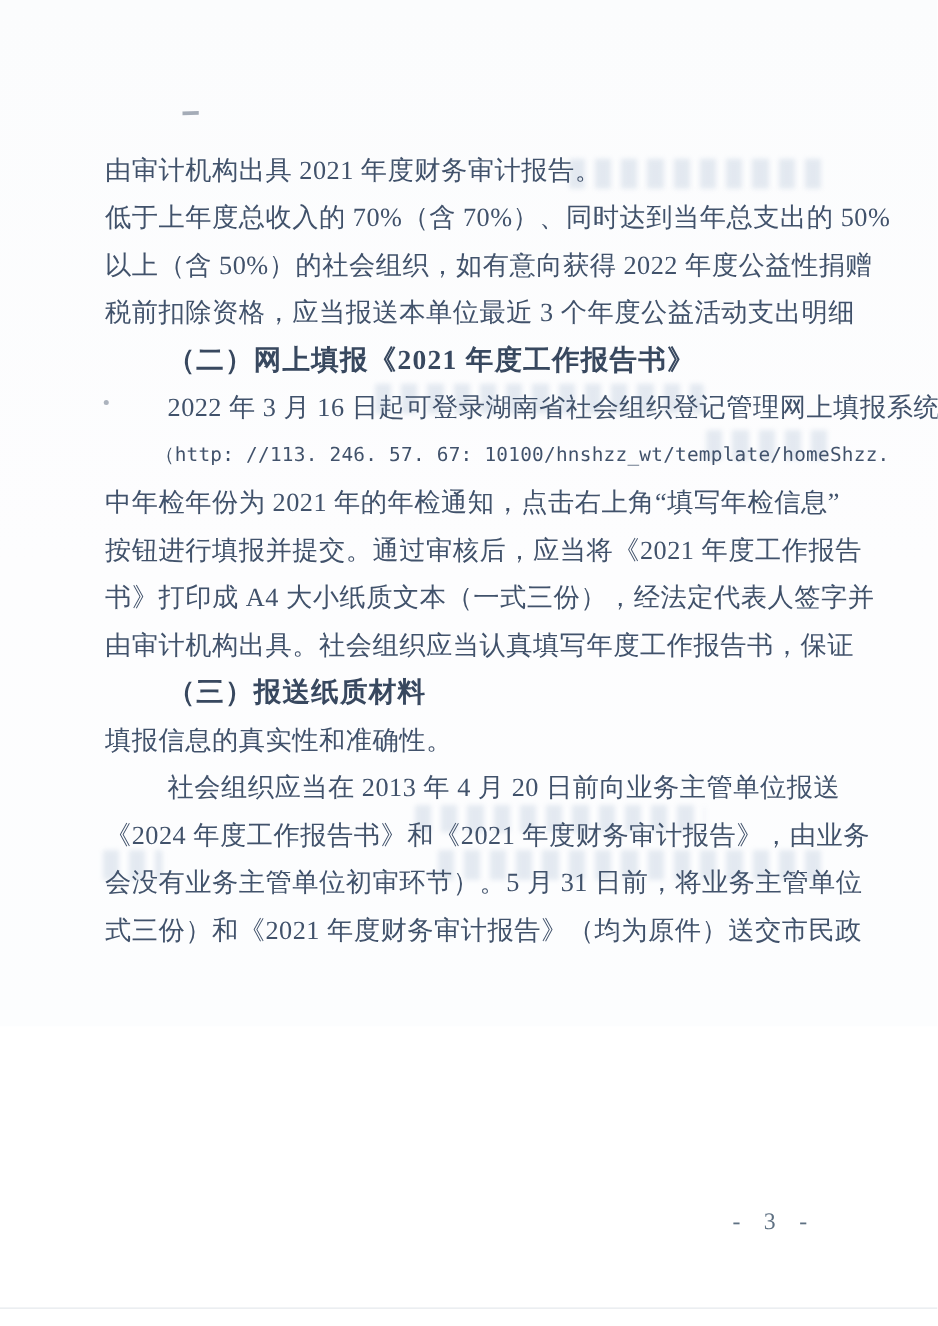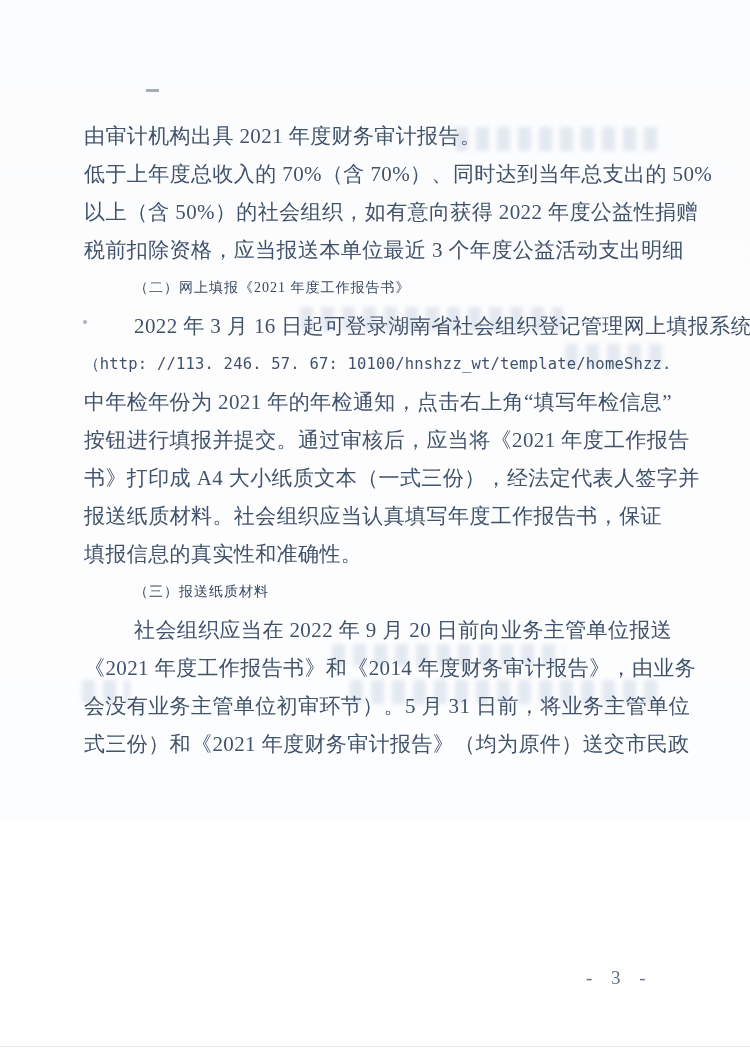--- a/index.html
+++ b/index.html
@@ -33,29 +33,30 @@
     white-space:nowrap;
     overflow:visible;
   }
   .line.left{
     text-align:left;
     text-align-last:left;
     white-space:normal;
   }
   .line.indent{ text-indent:50px; }
   .line.heading{
-    font-weight:normal;
-    font-size:14px;
+    font-weight:bold;
+    font-size:22px;
     color:var(--heading);
     letter-spacing:1px;
   }
   .line.url{
     font-family:"DejaVu Sans Mono","Liberation Mono",monospace;
     font-size:15.5px;
     letter-spacing:0.2px;
+    margin-left:40px;
   }
   .page-number{
     position:absolute;
     left:586px;top:967px;
     font-size:19px;
     letter-spacing:7px;
     color:var(--pagenum);
   }
   
   .bleed{
@@ -106,24 +107,24 @@
     <div class="line left">由审计机构出具 2021 年度财务审计报告。</div>
     <div class="line">低于上年度总收入的 70%（含 70%）、同时达到当年总支出的 50%</div>
     <div class="line">以上（含 50%）的社会组织，如有意向获得 2022 年度公益性捐赠</div>
     <div class="line">税前扣除资格，应当报送本单位最近 3 个年度公益活动支出明细</div>
     <div class="line left indent heading">（二）网上填报《2021 年度工作报告书》</div>
     <div class="line indent">2022 年 3 月 16 日起可登录湖南省社会组织登记管理网上填报系统</div>
     <div class="line url">（http: //113. 246. 57. 67: 10100/hnshzz_wt/template/homeShzz.</div>
     <div class="line">中年检年份为 2021 年的年检通知，点击右上角“填写年检信息”</div>
     <div class="line">按钮进行填报并提交。通过审核后，应当将《2021 年度工作报告</div>
     <div class="line">书》打印成 A4 大小纸质文本（一式三份），经法定代表人签字并</div>
-    <div class="line">报送纸质材料。社会组织应当认真填写年度工作报告书，保证</div>
+    <div class="line">由审计机构出具。社会组织应当认真填写年度工作报告书，保证</div>
+    <div class="line left indent heading">（三）报送纸质材料</div>
     <div class="line left">填报信息的真实性和准确性。</div>
-    <div class="line left indent heading">（三）报送纸质材料</div>
-    <div class="line indent">社会组织应当在 2022 年 9 月 20 日前向业务主管单位报送</div>
-    <div class="line">《2021 年度工作报告书》和《2014 年度财务审计报告》，由业务</div>
+    <div class="line indent">社会组织应当在 2013 年 4 月 20 日前向业务主管单位报送</div>
+    <div class="line">《2024 年度工作报告书》和《2021 年度财务审计报告》，由业务</div>
     <div class="line">会没有业务主管单位初审环节）。5 月 31 日前，将业务主管单位</div>
     <div class="line">式三份）和《2021 年度财务审计报告》（均为原件）送交市民政</div>
   </div>
 
   <div class="page-number">- 3 -</div>
 
 </div>
 
 </body></html>

